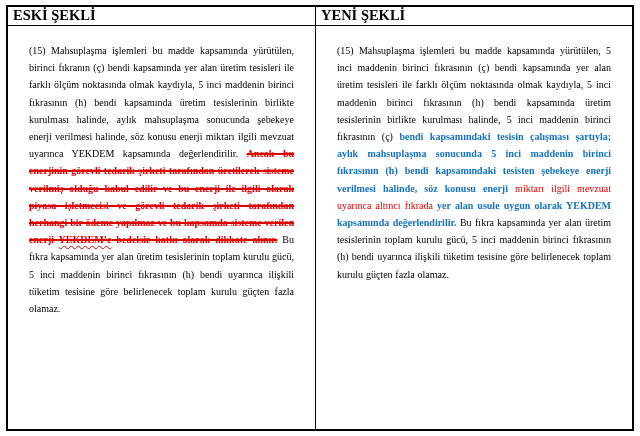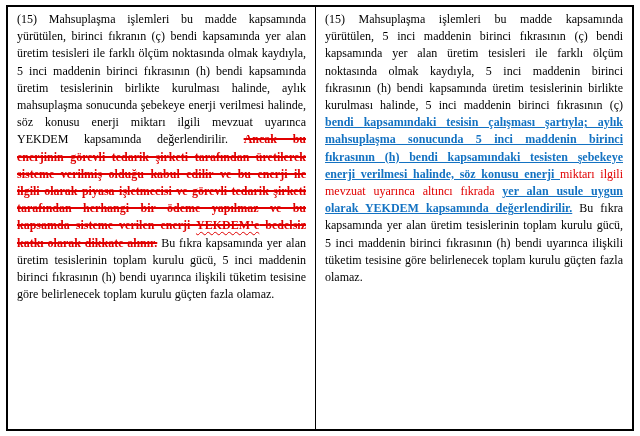--- a/index.html
+++ b/index.html
@@ -55,54 +55,57 @@
   .body-cell {
     box-sizing: border-box;
     padding: 0 5px;
   }
   .body-cell.left {
     flex: 0 0 308px;
     border-right: 1.5px solid var(--border-color, #000);
   }
   .body-cell.right { flex: 1; }
   .para {
-    margin: 4px;
-    font-size: 12px;
+    margin: 16px;
+    font-size: 10px;
     line-height: 17.2px;
     text-align: justify;
     word-spacing: 0.3px;
   }
   .del {
     color: var(--deleted-red, #e00000);
     font-weight: bold;
     text-decoration: line-through;
     text-decoration-thickness: 1.5px;
   }
   .spell {
     text-decoration: underline wavy var(--deleted-red, #e00000);
     text-decoration-thickness: 1px;
     text-underline-offset: 2px;
   }
   .ins-blue {
     color: var(--inserted-blue, #1372c2);
     font-weight: bold;
-    text-decoration: underline;
   }
   .ins-red {
     color: var(--deleted-red, #e00000);
     font-weight: normal;
   }
 </style>
 </head>
 <body>
 
 <div class="page">
   <div class="doc-table">
 
 
+    <div class="head-row">
+      <div class="head-cell left">ESKİ ŞEKLİ</div>
+      <div class="head-cell right">YENİ ŞEKLİ</div>
+    </div>
 
     <div class="body-row">
 
       <div class="body-cell left">
         <p class="para"><span>(15) Mahsuplaşma işlemleri bu madde kapsamında yürütülen, birinci fıkranın (ç) bendi kapsamında yer alan üretim tesisleri ile farklı ölçüm noktasında olmak kaydıyla, 5 inci maddenin birinci fıkrasının (h) bendi kapsamında üretim tesislerinin birlikte kurulması halinde, aylık mahsuplaşma sonucunda şebekeye enerji verilmesi halinde, söz konusu enerji miktarı ilgili mevzuat uyarınca YEKDEM kapsamında değerlendirilir. </span><span class="del"><span>Ancak bu enerjinin görevli tedarik şirketi tarafından üretilerek sisteme verilmiş olduğu kabul edilir ve bu enerji ile ilgili olarak piyasa işletmecisi ve görevli tedarik şirketi tarafından herhangi bir ödeme yapılmaz ve bu kapsamda sisteme verilen enerji </span><span class="spell">YEKDEM’e</span><span> bedelsiz katkı olarak dikkate alınır.</span></span><span> Bu fıkra kapsamında yer alan üretim tesislerinin toplam kurulu gücü, 5 inci maddenin birinci fıkrasının (h) bendi uyarınca ilişkili tüketim tesisine göre belirlenecek toplam kurulu güçten fazla olamaz.</span></p>
       </div>
 
       <div class="body-cell right">
         <p class="para"><span>(15) Mahsuplaşma işlemleri bu madde kapsamında yürütülen, 5 inci maddenin birinci fıkrasının (ç) bendi kapsamında yer alan üretim tesisleri ile farklı ölçüm noktasında olmak kaydıyla, 5 inci maddenin birinci fıkrasının (h) bendi kapsamında üretim tesislerinin birlikte kurulması halinde, 5 inci maddenin birinci fıkrasının (ç) </span><span class="ins-blue">bendi kapsamındaki tesisin çalışması şartıyla; aylık mahsuplaşma sonucunda 5 inci maddenin birinci fıkrasının (h) bendi kapsamındaki tesisten şebekeye enerji verilmesi halinde, söz konusu enerji </span><span class="ins-red">miktarı ilgili mevzuat uyarınca altıncı fıkrada </span><span class="ins-blue">yer alan usule uygun olarak YEKDEM kapsamında değerlendirilir.</span><span> Bu fıkra kapsamında yer alan üretim tesislerinin toplam kurulu gücü, 5 inci maddenin birinci fıkrasının (h) bendi uyarınca ilişkili tüketim tesisine göre belirlenecek toplam kurulu güçten fazla olamaz.</span></p>
       </div>

